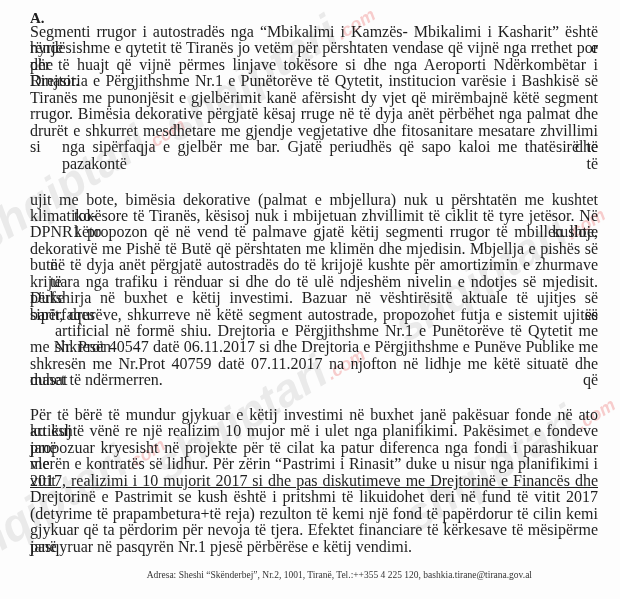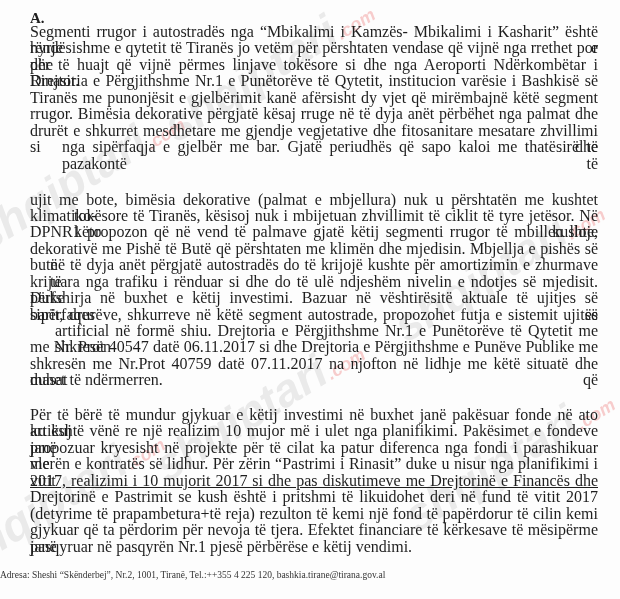--- a/index.html
+++ b/index.html
@@ -22,21 +22,21 @@
   .para .ln {
     display: block; white-space: nowrap;
     text-align: justify; text-align-last: justify;
     height: 16.45px;
   }
   .para .ln.last { text-align-last: left; }
   #p1 { top: 24px; }
   #p2 { top: 407px; }
   .footer {
     position: absolute; left: 0; width: 532px; top: 570px;
-    text-align: left; font-size: 9.5px; color: #333;
+    text-align: right; font-size: 9.5px; color: #333;
   }
   .wm {
     position: absolute; font-family: "Liberation Sans", sans-serif;
     font-weight: bold; font-style: italic; font-size: 46px;
     color: rgba(150,150,150,0.18); transform: rotate(-32deg);
     white-space: nowrap; pointer-events: none;
   }
   .wm .dot { color: rgba(230,60,60,0.25); font-size: 18px; }
 </style>
 </head>

